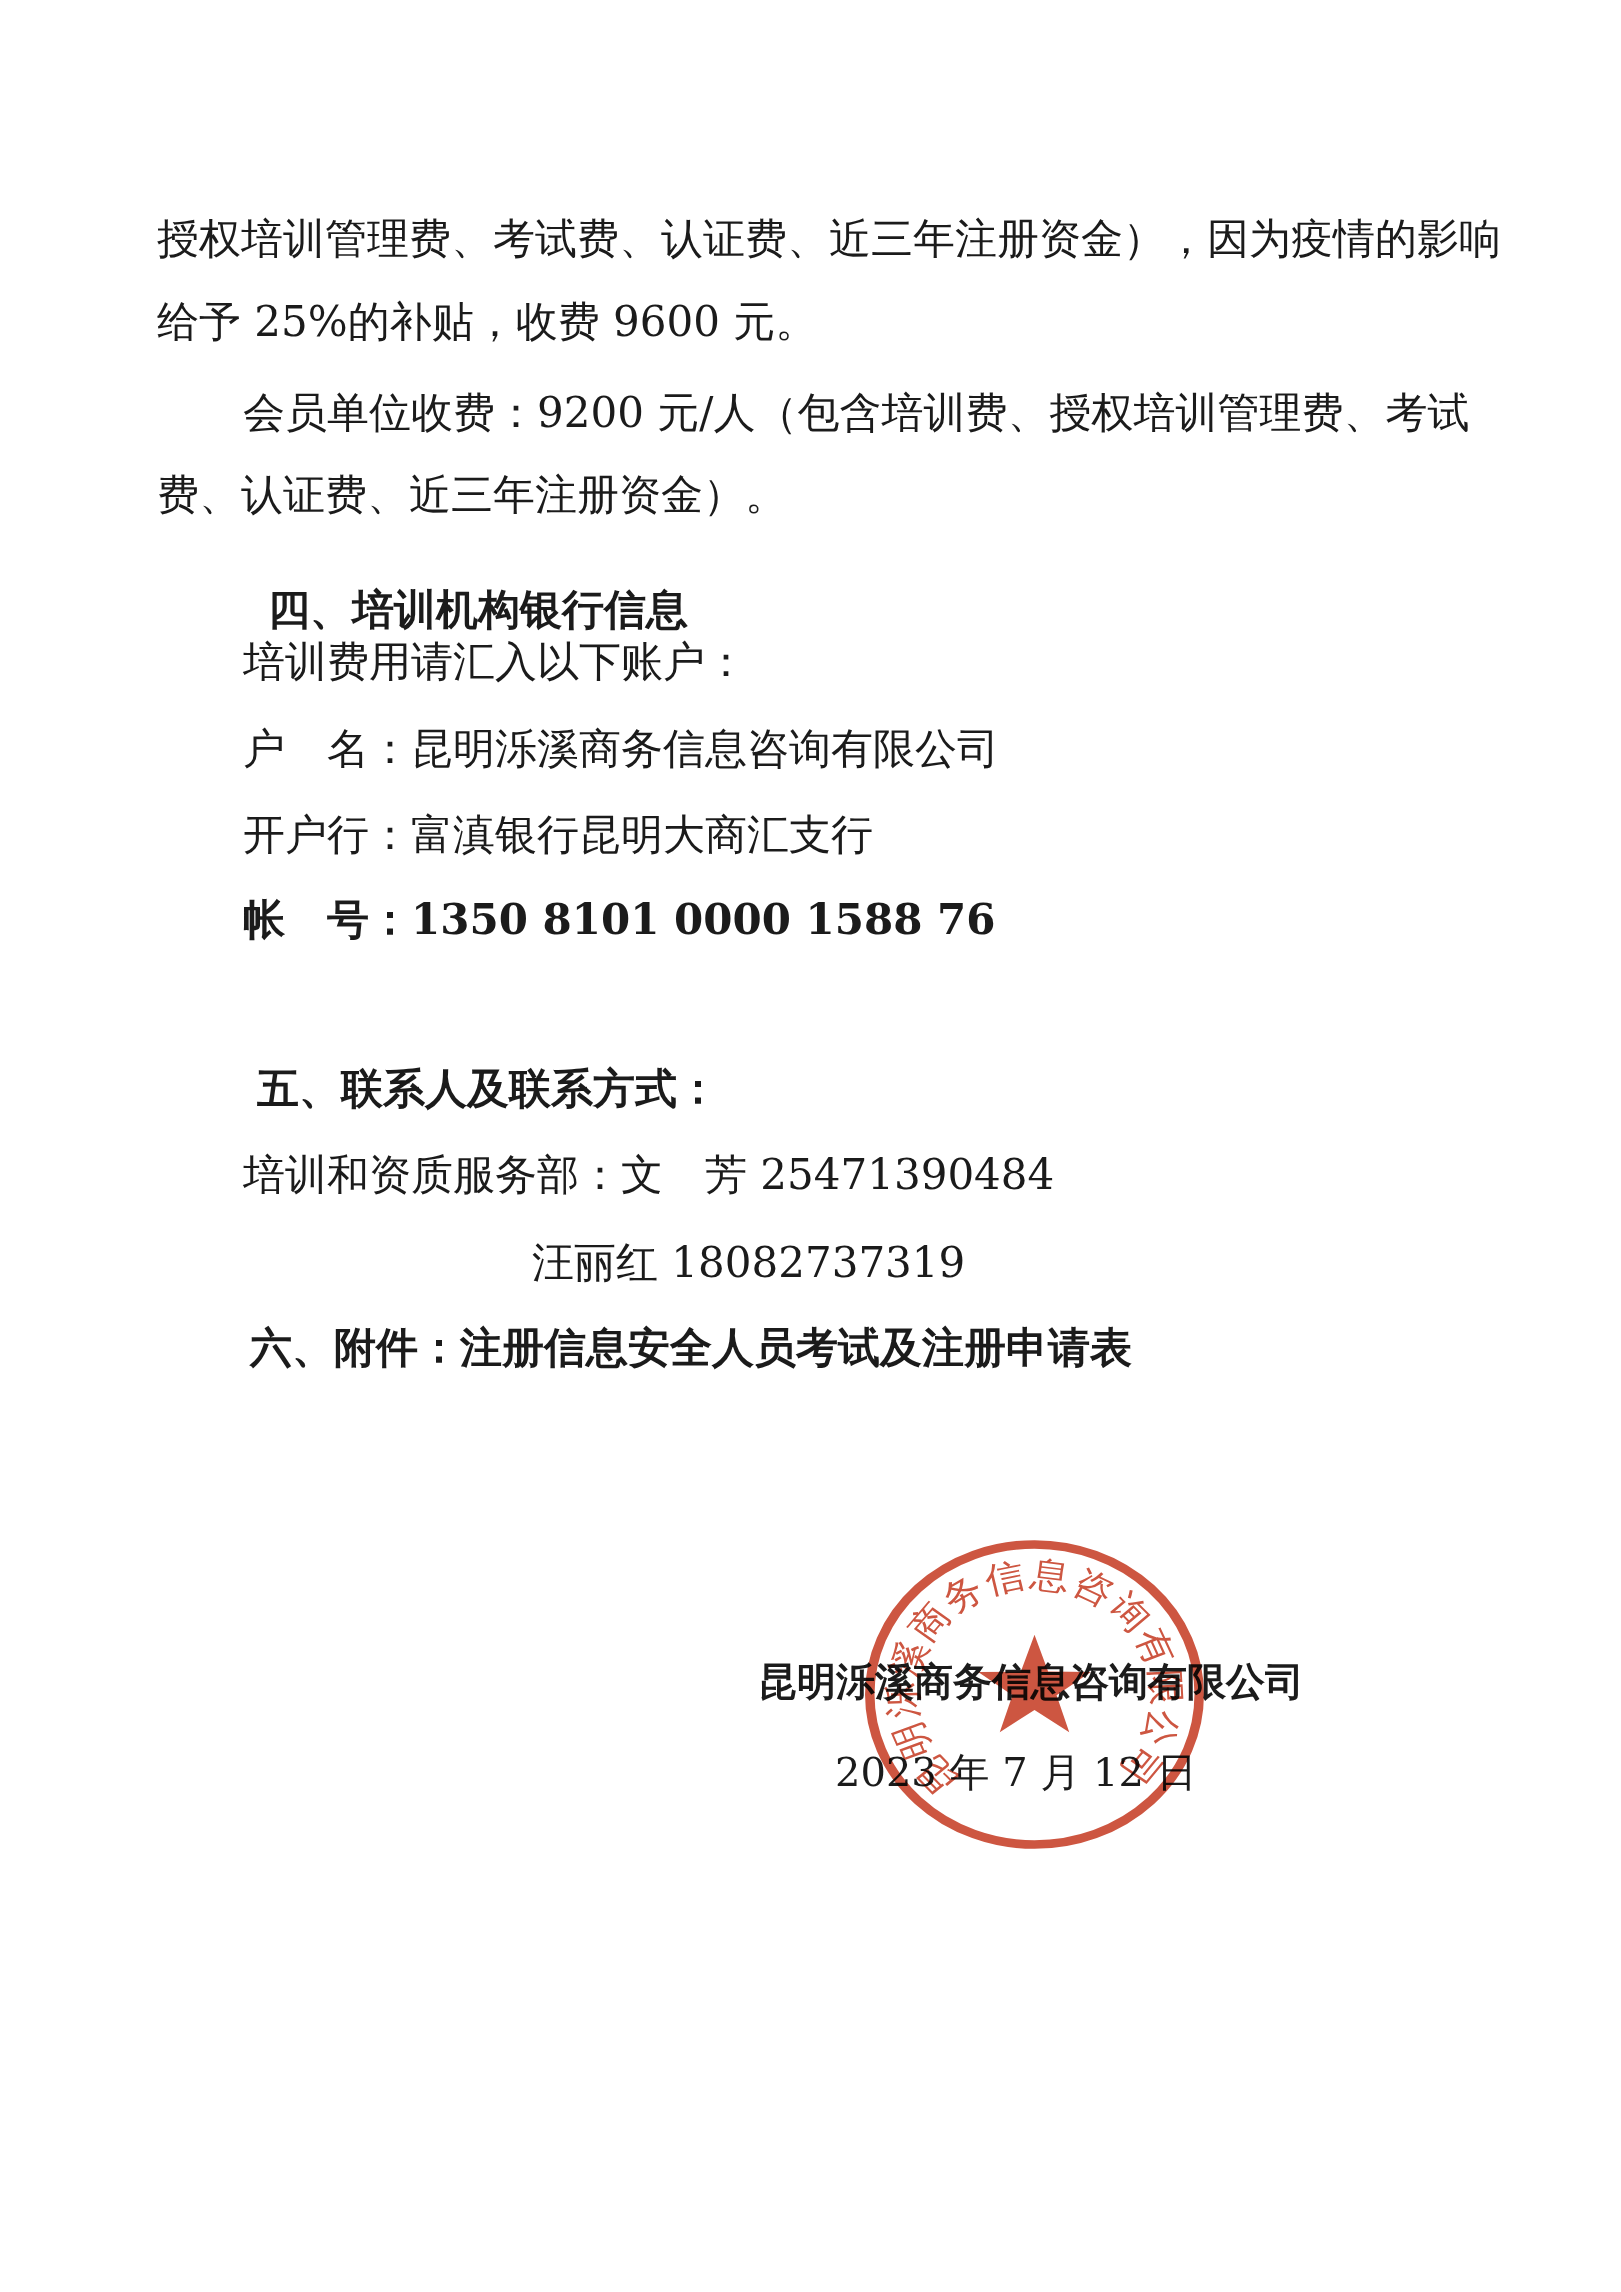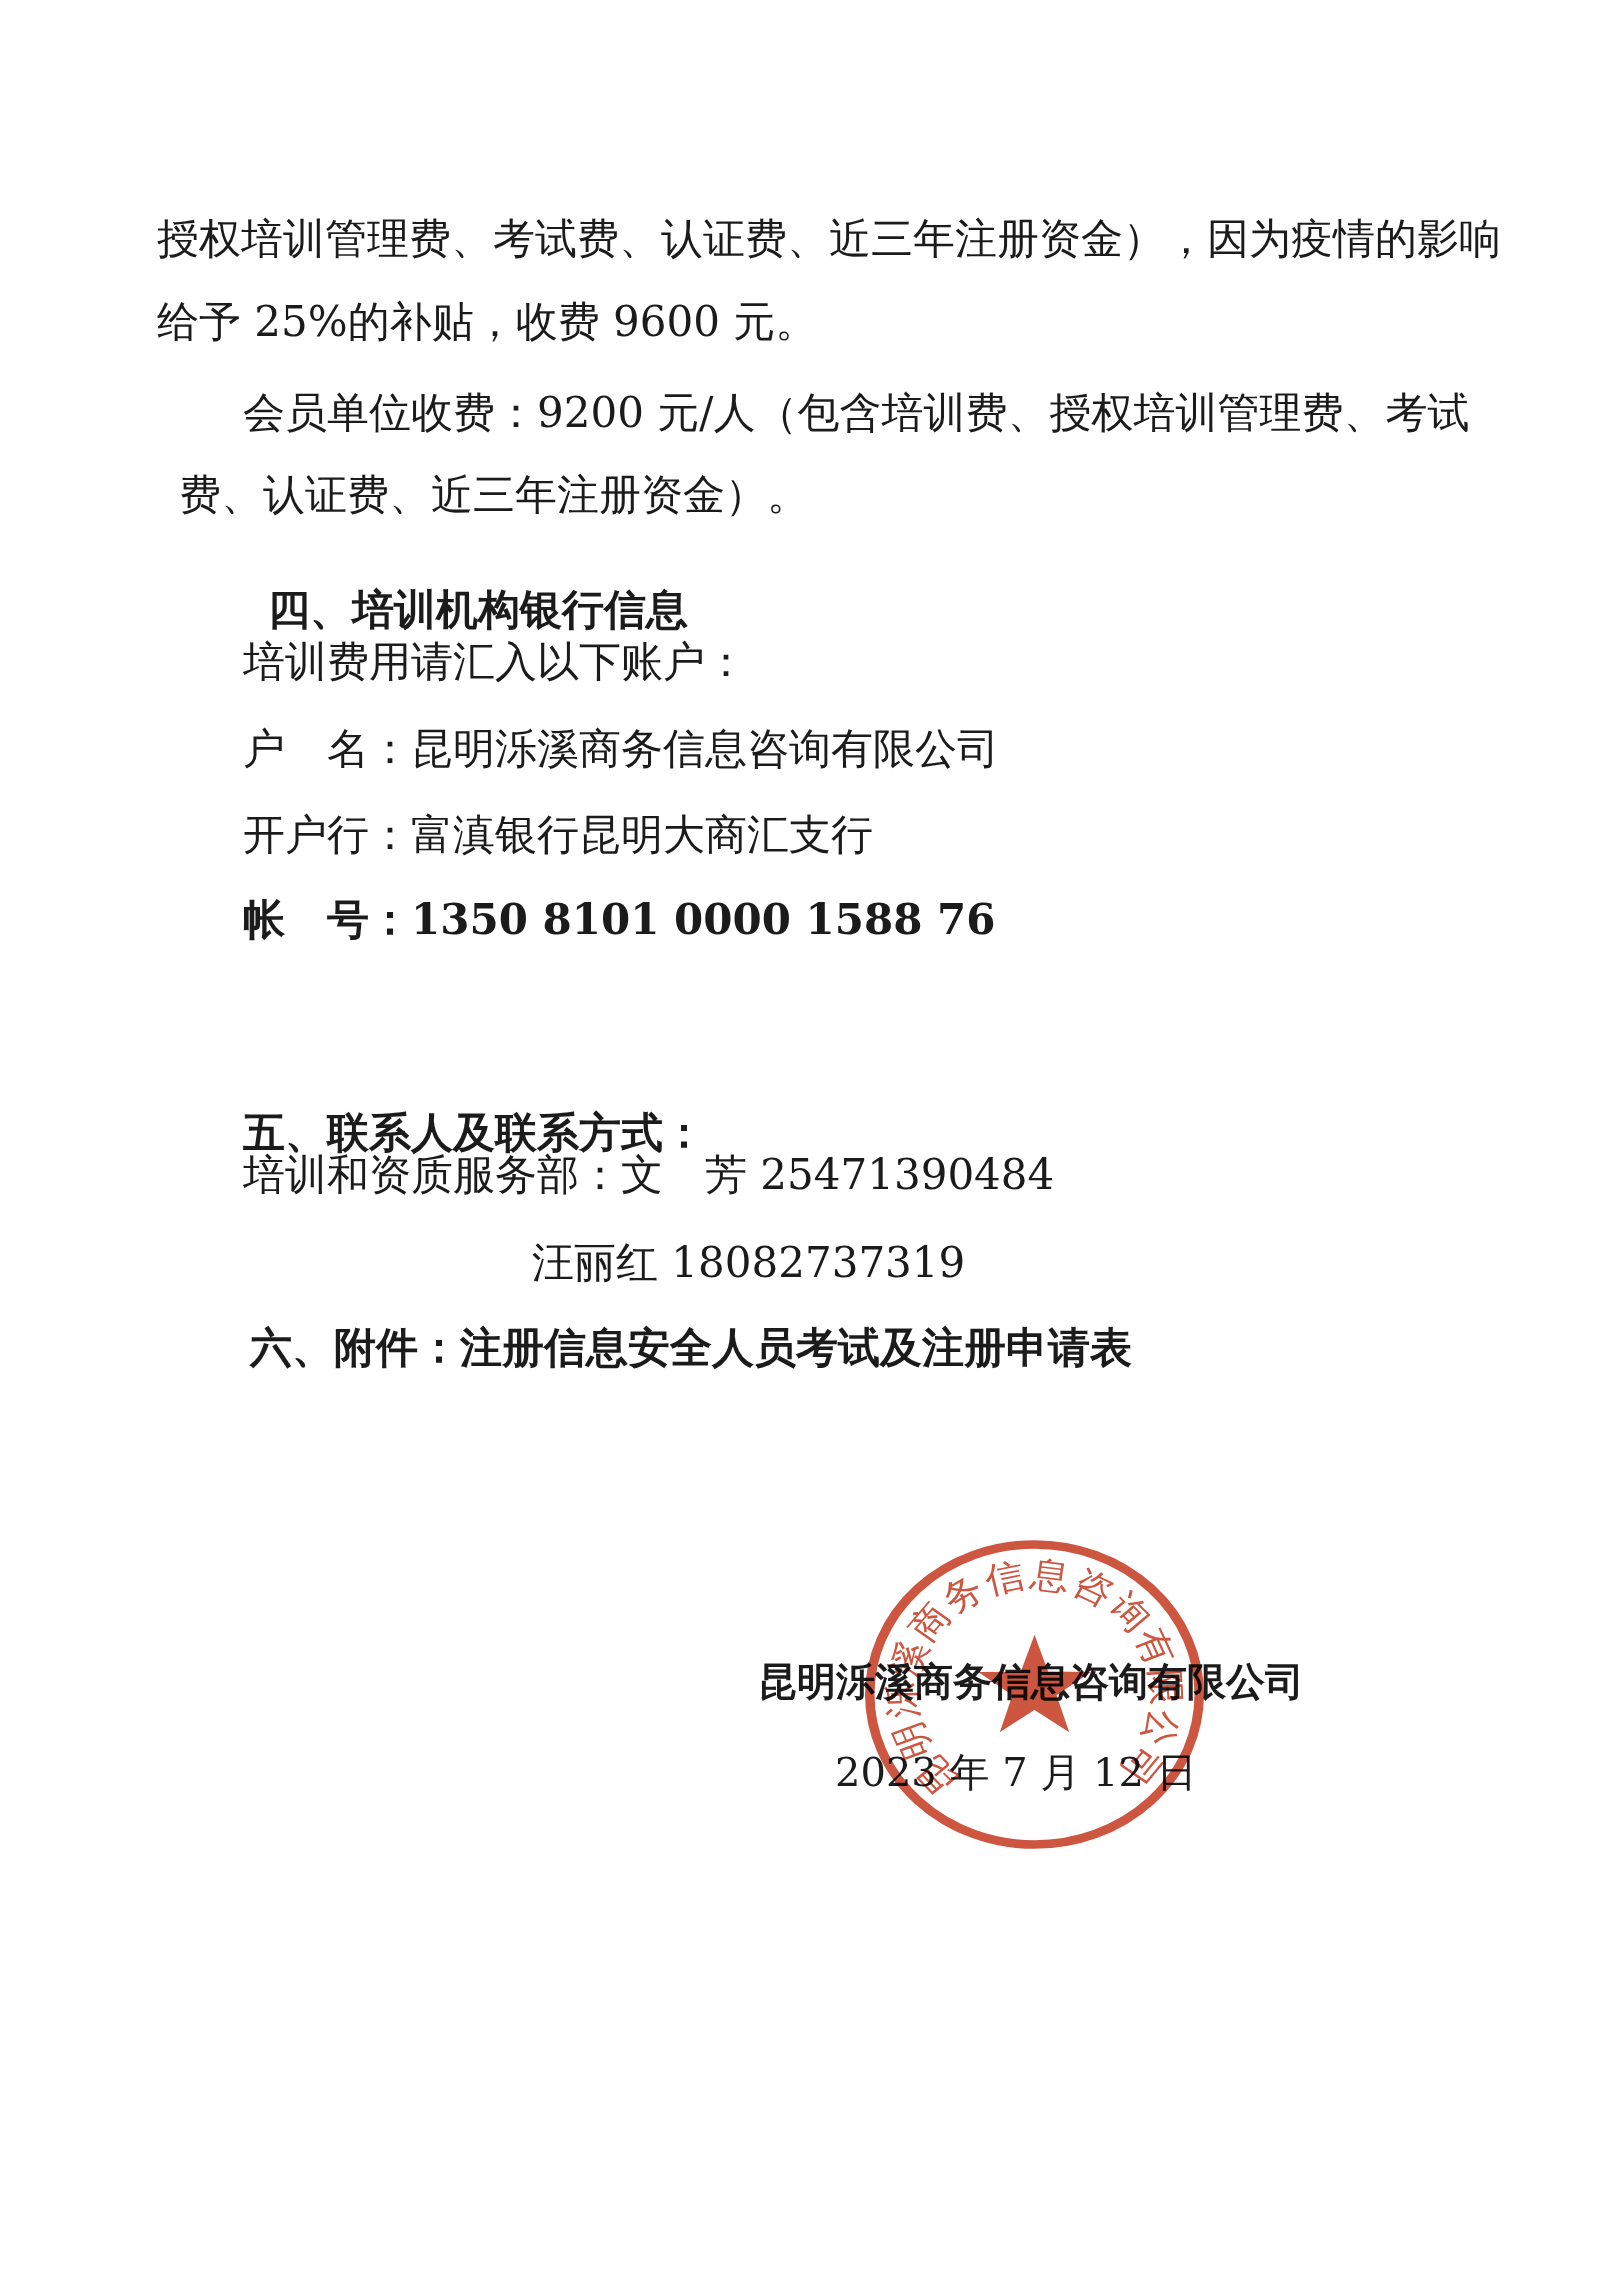--- a/index.html
+++ b/index.html
@@ -22,27 +22,27 @@
     line-height:45px;
     letter-spacing:0px;
     white-space:pre;
     color:var(--text-color);
   }
   .bold{font-weight:700;}
   
   .l-p1a{top:216px;left:157px;width:1318px;}
   .l-p1b{top:299px;left:157px;}
   .l-p2a{top:390px;left:243px;width:1232px;}
-  .l-p2b{top:472px;left:157px;margin-left:22px;}
+  .l-p2b{top:472px;left:157px;}
   .l-h4 {top:587px;left:243px;margin-left:25px;}
   .l-bankintro{top:639px;left:243px;}
   .l-acctname {top:726px;left:243px;}
   .l-branch   {top:812px;left:243px;}
   .l-acctno   {top:897px;left:243px;font-weight:bold;}
-  .l-h5 {top:1066px;left:243px;margin-top:44px;}
+  .l-h5 {top:1066px;left:257px;}
   .l-c1 {top:1152px;left:243px;}
   .l-c2 {top:1240px;left:532px;}
   .l-h6 {top:1325px;left:243px;margin-left:7px;}
   
   .l-sigco  {top:1660px;left:758px;font-size:39px;line-height:43px;}
   .l-sigdate{top:1751px;left:835px;font-size:40px;line-height:43px;}
   
   .seal{
     position:absolute;
     left:855px;top:1531px;

